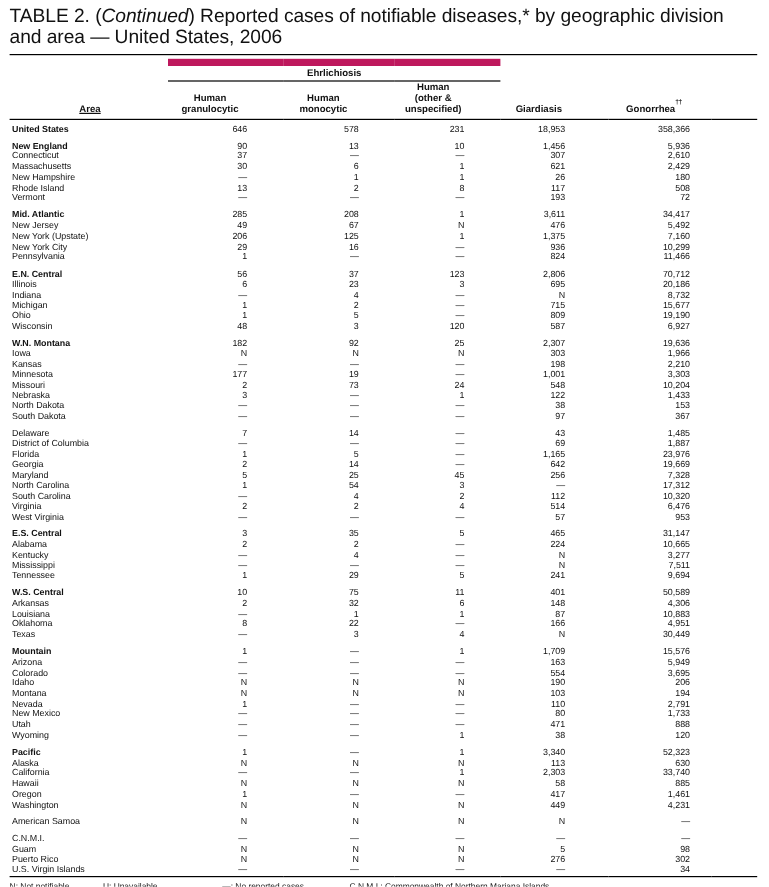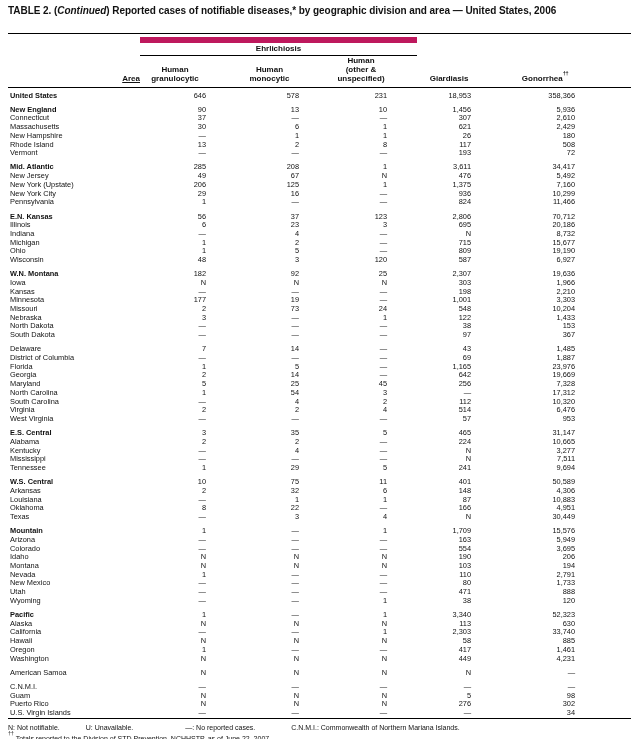--- a/index.html
+++ b/index.html
@@ -3,35 +3,35 @@
 <meta charset="utf-8">
 <style>
   html, body { margin:0; padding:0; background:#ffffff; }
   body {
     width:641px; height:739px; overflow:hidden;
     font-family:"Liberation Sans", sans-serif; color:#111;
     -webkit-font-smoothing:antialiased;
   }
   .page { padding:5px 10px 0 8px; }
 
-  .title { font-size:10px; font-weight:bold; letter-spacing:-0.05px;
-           border-bottom:1.6px solid #000; padding-bottom:17px; }
+  .title { font-size:16px; font-weight:normal; letter-spacing:-0.05px;
+           border-bottom:1.6px solid #000; padding-bottom:4px; }
   .title .cont { font-style:italic; }
 
   table.data { border-collapse:collapse; table-layout:fixed; width:623px;
                margin-top:3px; border-bottom:1.6px solid #000; }
   th, td { padding:0; margin:0; font-weight:normal; white-space:nowrap; }
 
   
   th.spanner { border-top:6px solid #be185d; border-bottom:1px solid #000;
                font-size:8px; font-weight:bold; text-align:center; padding:1px 0 2px 0; }
   tr.colheads th { vertical-align:bottom; font-size:8px; font-weight:bold;
                    line-height:1.15; padding-bottom:3px; border-bottom:1.6px solid #000; }
   tr.colheads th .hlines { white-space:pre-line; display:inline-block; }
-  th.area-h { text-align:right; padding-left:2px;text-decoration:underline; }
+  th.area-h { text-align:center; padding-left:2px;text-decoration:underline; }
   th.num-h  { text-align:center; }
   th.h0 { padding-right:26px; } th.h1 { padding-right:26px; }
   th.h2 { padding-right:24px; } th.h3 { padding-right:26px; }
   th.h4 { padding-right:10px; }
 
   
   td { font-size:7.4px; line-height:8.7px; }
   td.area { text-align:left; padding-left:2px; overflow:hidden; }
   td.num  { text-align:right; }
   td.c0 { padding-right:30px; } td.c1 { padding-right:30px; }
@@ -201,21 +201,21 @@
           <td class="num c1">—</td>
           <td class="num c2">—</td>
           <td class="num c3">824</td>
           <td class="num c4">11,466</td>
           <td></td>
         </tr>
         <tr class="gap">
           <td colspan="7"></td>
         </tr>
         <tr class="region">
-          <td class="area">E.N. Kansas</td>
+          <td class="area">E.N. Central</td>
           <td class="num c0">56</td>
           <td class="num c1">37</td>
           <td class="num c2">123</td>
           <td class="num c3">2,806</td>
           <td class="num c4">70,712</td>
           <td></td>
         </tr>
         <tr class="state">
           <td class="area">Illinois</td>
           <td class="num c0">6</td>

